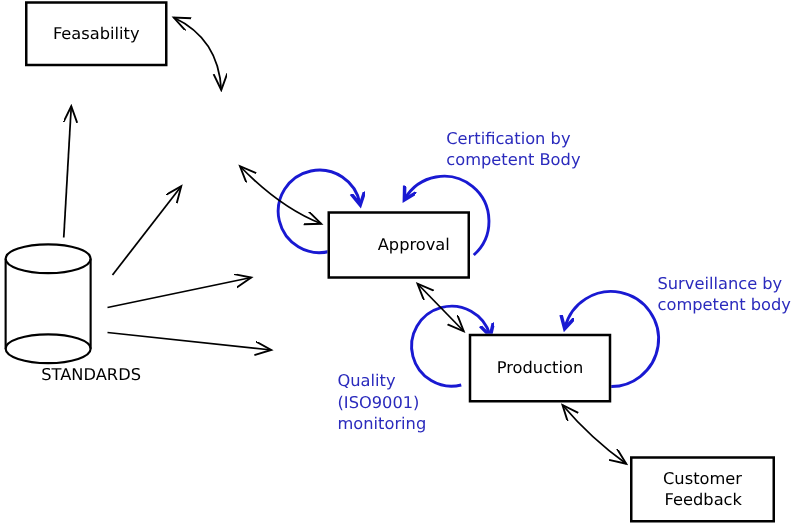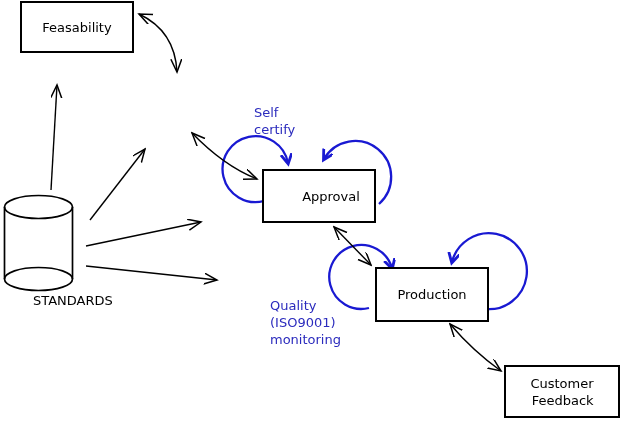--- a/index.html
+++ b/index.html
@@ -84,19 +84,21 @@
   </svg>
 
   <div class="node node-feasability">Feasability</div>
   <div class="node node-approval">Approval</div>
   <div class="node node-production">Production</div>
   <div class="node node-customer">Customer
 Feedback</div>
 
   <div class="standards-label">STANDARDS</div>
 
-  <div class="blue-label lbl-self">Self
-certify</div>
+  <div class="blue-label lbl-cert">Certification by
+competent Body</div>
+  <div class="blue-label lbl-surv">Surveillance by
+competent body</div>
   <div class="blue-label lbl-quality">Quality
 (ISO9001)
 monitoring</div>
 
 </div>
 
 </body></html>

